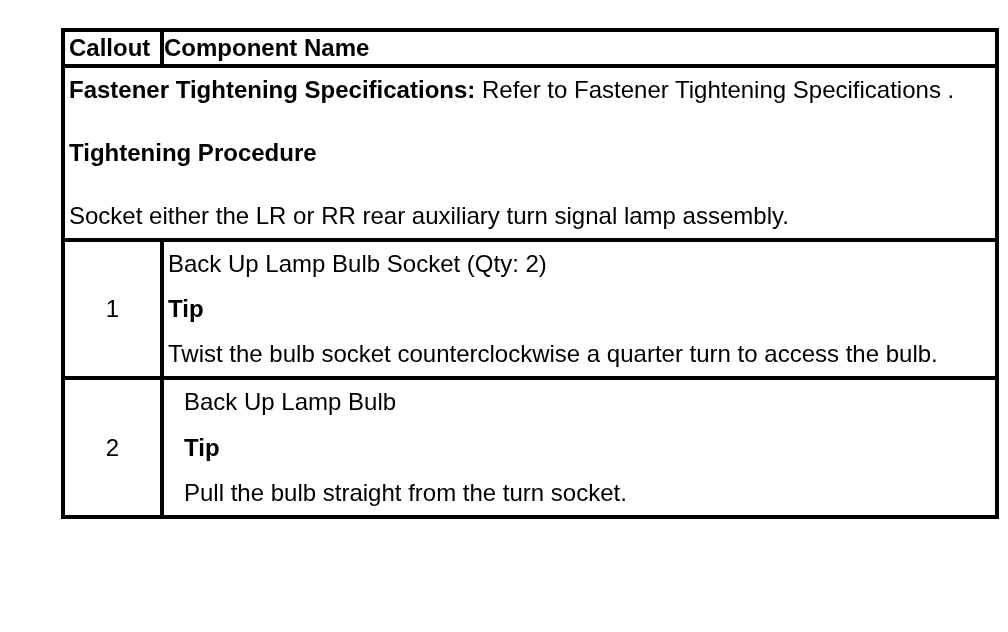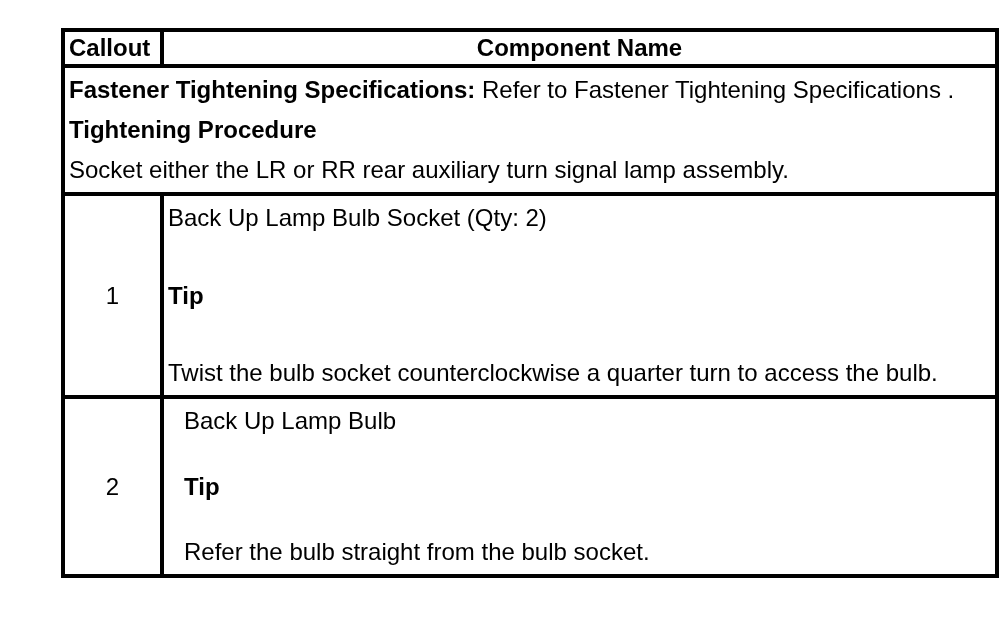--- a/index.html
+++ b/index.html
@@ -31,41 +31,41 @@
   .col-callout { width: 99px; }
 
   
   .header-row th {
     height: 36px;
     font-size: 24px;
     font-weight: bold;
     vertical-align: middle;
   }
   th.callout-header { text-align: left; padding-left: 4px; }
-  th.component-header { text-align: center; }
+  th.component-header { text-align: left; }
 
   
   .line {
     font-size: 24px;
     line-height: 28px;
     white-space: nowrap;
   }
   .bold { font-weight: bold; }
 
   
   .stack {
     display: flex;
     flex-direction: column;
     justify-content: space-between;
     padding: 8px 4px 8px 4px;
     overflow: hidden;
   }
-  .stack-preamble { height: 124px; }
-  .stack-row1 { height: 199px; gap: 6px; }
-  .stack-row2 { height: 175px; padding-left: 20px; }
+  .stack-preamble { height: 170px; }
+  .stack-row1 { height: 134px; gap: 6px; }
+  .stack-row2 { height: 135px; padding-left: 20px; }
 
   td.preamble-cell, td.component-cell { vertical-align: top; }
   td.callout-cell {
     text-align: center;
     vertical-align: middle;
     font-size: 24px;
   }
 </style>
 </head>
 <body>
@@ -102,19 +102,19 @@
           </div>
         </td>
       </tr>
 
       <tr class="body-row">
         <td class="callout-cell">2</td>
         <td class="component-cell">
           <div class="stack stack-row2">
             <p class="line">Back Up Lamp Bulb</p>
             <p class="line bold">Tip</p>
-            <p class="line">Refer the bulb straight from the bulb socket.</p>
+            <p class="line">Pull the bulb straight from the turn socket.</p>
           </div>
         </td>
       </tr>
     </tbody>
   </table>
 </div>
 
 </body></html>

